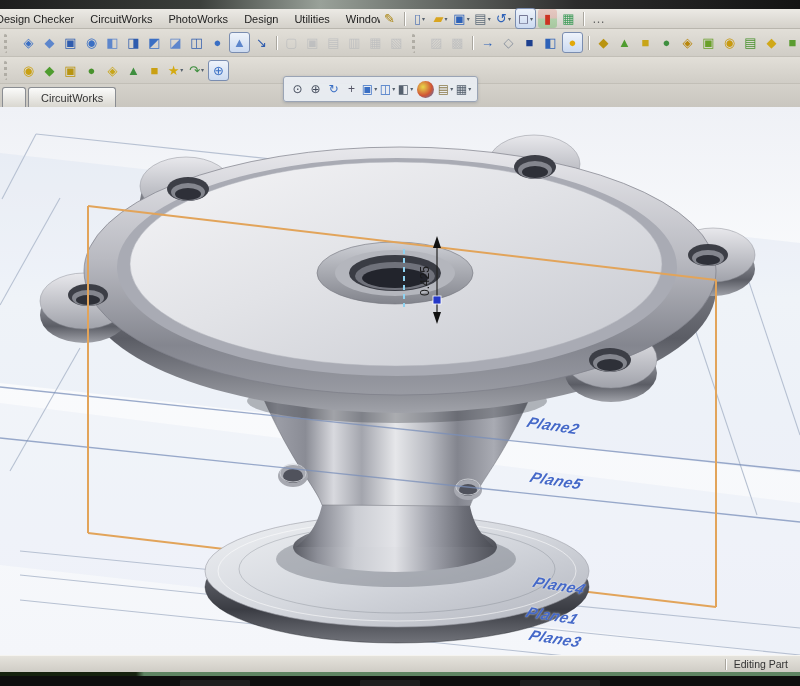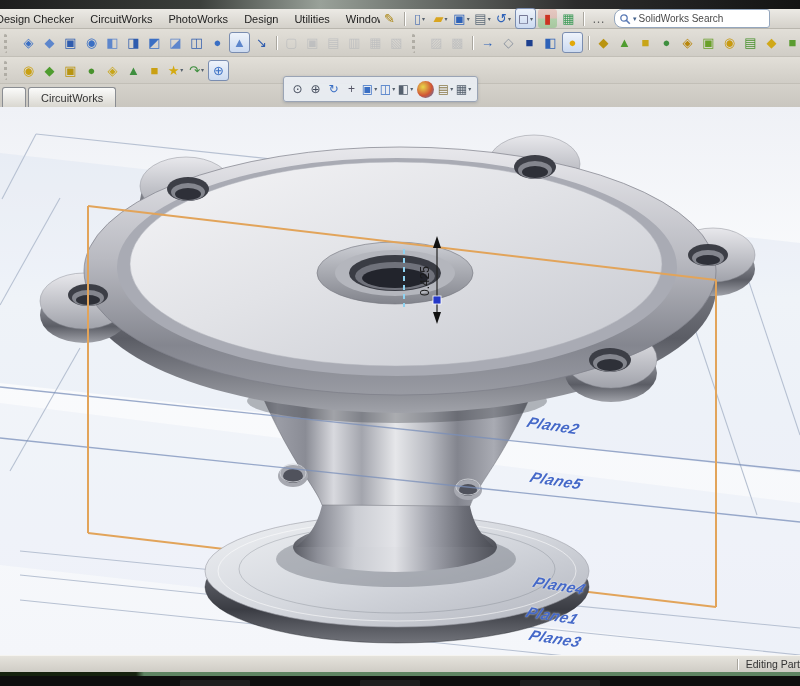--- a/index.html
+++ b/index.html
@@ -42,21 +42,21 @@
   .viewport svg{position:absolute;inset:0;display:block;}
   .plane-label{position:absolute;font-size:15px;font-weight:bold;font-style:italic;color:#4468c8;transform:rotate(8.5deg) skewX(-16deg);transform-origin:left center;letter-spacing:.5px;text-shadow:0 0 2px rgba(255,255,255,.8);white-space:nowrap;}
   .pl-2{left:528px;top:306px;}
   .pl-5{left:531px;top:361px;}
   .pl-4{left:534px;top:466px;}
   .pl-1{left:527px;top:496px;}
   .pl-3{left:530px;top:519px;}
   
   .statusbar{height:16px;background:linear-gradient(#e5e3dc,#cfccc5);border-top:1px solid #f5f4f0;display:flex;align-items:center;justify-content:flex-end;font-size:10.5px;color:#333;}
   .statusbar .divider{width:1px;height:11px;background:#a8a59d;box-shadow:1px 0 0 #fff;margin-right:8px;}
-  .statusbar .status-text{}
+  .statusbar .status-text{padding-right:12px;}
   
   .bottom-strip{height:18px;background:#0e0e0e;position:relative;}
   .bottom-strip .progress{height:4px;background:linear-gradient(90deg,#16230f 0,#16230f 17%,#5f8563 18%,#5f8563 100%);}
   .ghost{position:absolute;top:8px;height:7px;background:#1f1f1f;border-radius:1px;}
   .g1{left:180px;width:70px;} .g2{left:360px;width:60px;} .g3{left:520px;width:80px;}
 </style>
 </head>
 <body>
 
 <div class="top-strip"></div>
@@ -77,28 +77,20 @@
       <span class="tbi dd" style="color: rgb(217, 165, 32);">▰</span>
       <span class="tbi dd" style="color: rgb(46, 98, 184);">▣</span>
       <span class="tbi dd" style="color: rgb(92, 106, 120);">▤</span>
       <span class="tbi dd" style="color: rgb(46, 98, 184);">↺</span>
       <span class="tbi sel dd" style="color: rgb(85, 85, 119);">◻</span>
       <span class="tbi" style="color: rgb(204, 51, 34); background: linear-gradient(rgba(204, 51, 34, 0.18) 45%, rgba(34, 170, 34, 0.25) 55%);">▮</span>
       <span class="tbi" style="color: rgb(63, 156, 90);">▦</span>
       <span class="tbi sep"></span>
       <span class="tbi" style="color: rgb(102, 102, 102);">…</span>
     </div>
-  <div class="search-box">
-    <svg width="12" height="12" viewBox="0 0 12 12">
-      <circle cx="5" cy="5" r="3.2" fill="none" stroke="#5a7ab5" stroke-width="1.3"></circle>
-      <line x1="7.5" y1="7.5" x2="10.8" y2="10.8" stroke="#5a7ab5" stroke-width="1.6"></line>
-    </svg>
-    <span class="arrow">▾</span>
-    <input type="text" readonly="" value="SolidWorks Search" style="">
-  </div>
 </div>
 
 <div class="toolbar-row">
   <div class="icon-row">
       <span class="tbi grip"></span>
       <span class="tbi" style="color: rgb(58, 111, 196);">◈</span>
       <span class="tbi" style="color: rgb(93, 134, 204);">◆</span>
       <span class="tbi" style="color: rgb(47, 92, 174);">▣</span>
       <span class="tbi" style="color: rgb(58, 111, 196);">◉</span>
       <span class="tbi" style="color: rgb(93, 134, 204);">◧</span>

